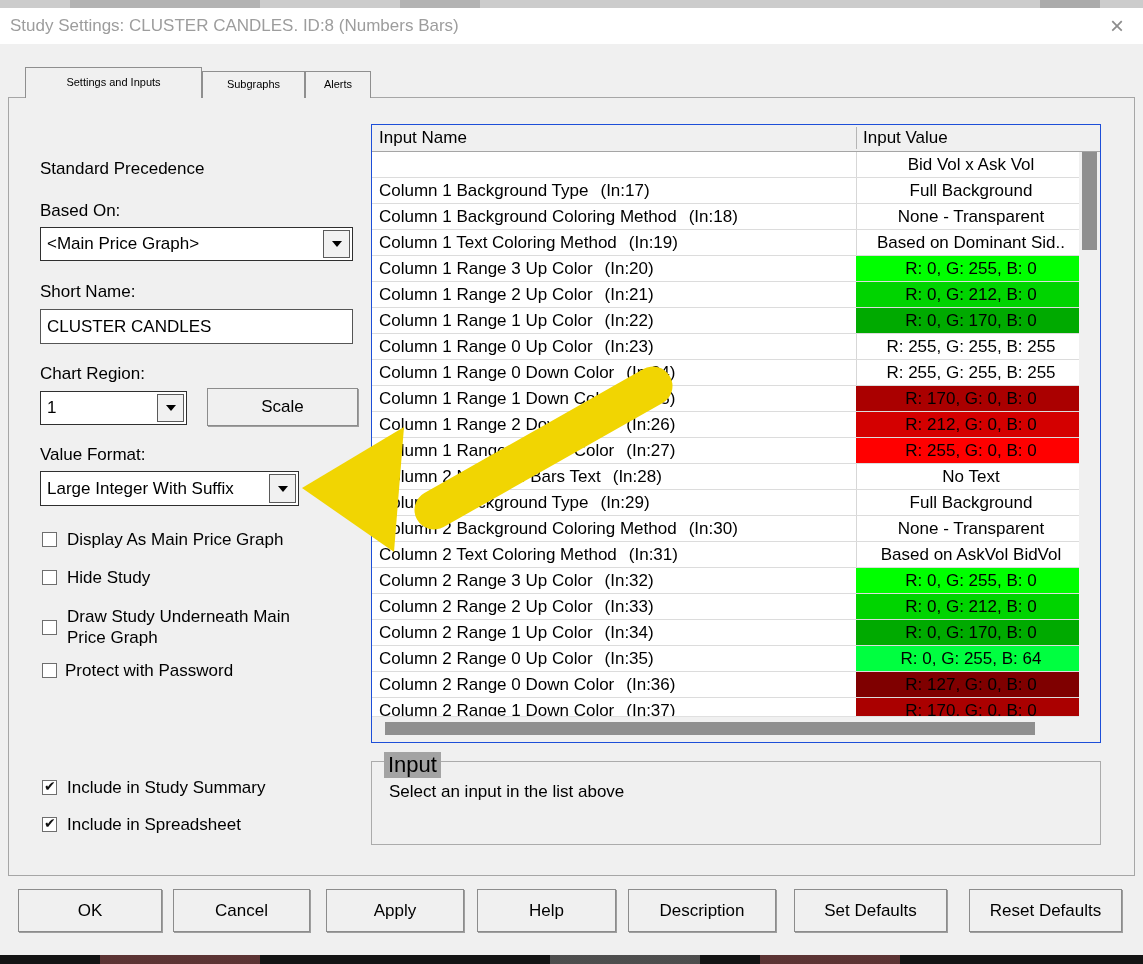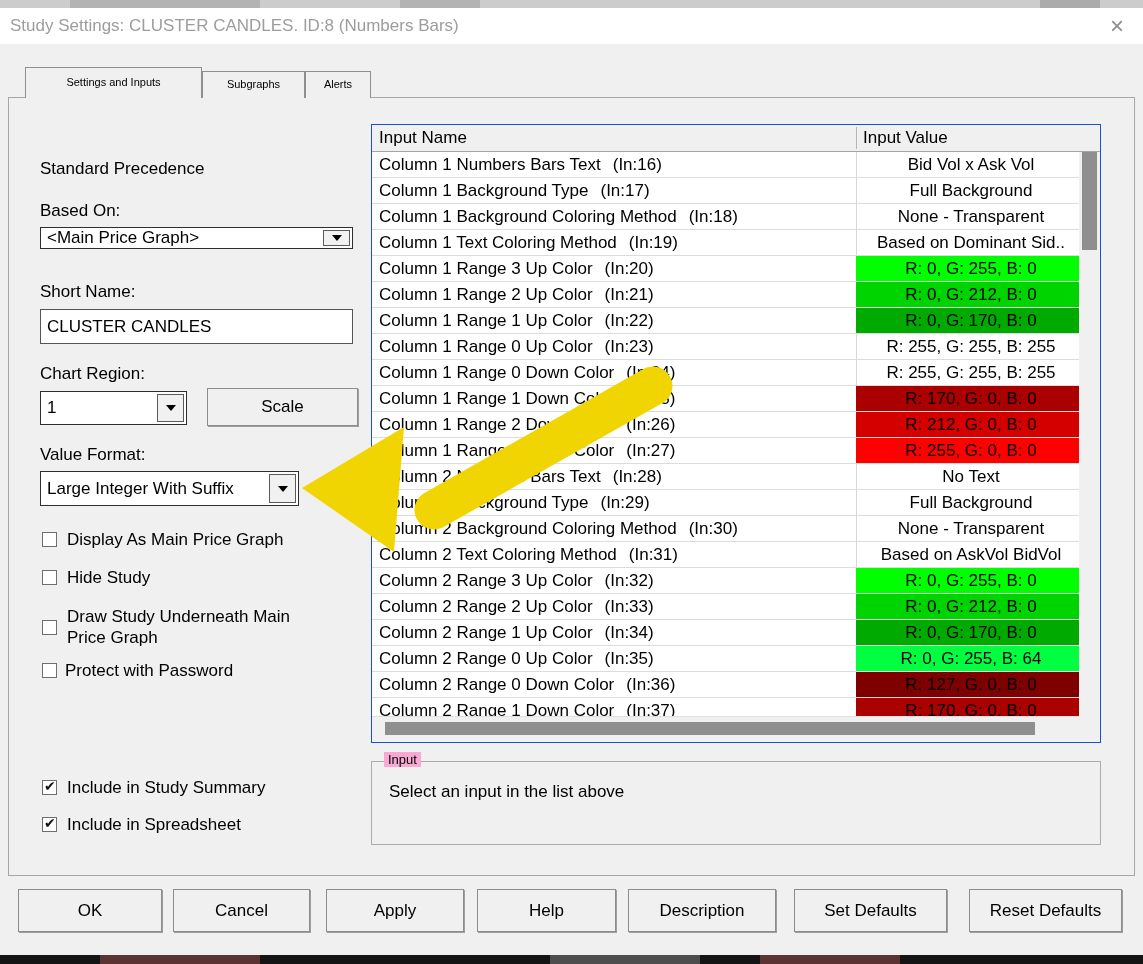--- a/index.html
+++ b/index.html
@@ -68,21 +68,21 @@
   .irow .vdiv{position:absolute;left:484px;top:0;bottom:0;width:1px;background:#d7d7d7;}
 
   .vscroll{position:absolute;right:0;top:27px;width:21px;bottom:25px;background:#f0f0f0;}
   .vscroll .thumb{position:absolute;left:3px;top:0;width:15px;height:98px;background:#8f8f8f;}
   .hscroll{position:absolute;left:0;right:21px;bottom:0;height:25px;background:#f0f0f0;border-top:1px solid #e0e0e0;}
   .hscroll .thumb{position:absolute;left:13px;top:5px;width:650px;height:13px;background:#8f8f8f;}
   .scroll-corner{position:absolute;right:0;bottom:0;width:21px;height:25px;background:#f0f0f0;}
 
   
   .groupbox{position:absolute;left:371px;top:761px;width:730px;height:84px;box-sizing:border-box;border:1px solid #ababab;}
-  .groupbox .gb-label{position:absolute;left:12px;top:-10px;background:#f9a8d4;padding:0 4px;font-size:13px;}
+  .groupbox .gb-label{position:absolute;left:12px;top:-10px;background:#a3a3a3;padding:0 4px;font-size:22px;}
   .groupbox .gb-text{position:absolute;left:17px;top:20px;font-size:17px;}
 
   
   .overlay{position:absolute;left:0;top:0;width:1143px;height:964px;pointer-events:none;z-index:10;}
 </style>
 </head>
 <body>
 
 <div class="screen">
 
@@ -98,21 +98,21 @@
       <div class="tab active" style="left: 25px; width: 177px; position: absolute; z-index: 3;">Settings and Inputs</div>
       <div class="tab inactive" style="left: 202px; width: 103px; position: absolute; z-index: 1;">Subgraphs</div>
       <div class="tab inactive" style="left: 305px; width: 66px; position: absolute; z-index: 1;">Alerts</div>
     </div>
 
   <div class="panel"></div>
 
   <span class="lbl" style="left:40px;top:159px;">Standard Precedence</span>
 
   <span class="lbl" style="left:40px;top:201px;">Based On:</span>
-  <div class="combo" style="left:40px;top:227px;width:313px;height:22px;">
+  <div class="combo" style="left:40px;top:227px;width:313px;height:34px;">
     <span class="combo-text">&lt;Main Price Graph&gt;</span>
     <span class="combo-btn">
         <span class="arrow-down"></span>
       </span>
   </div>
 
   <span class="lbl" style="left:40px;top:282px;">Short Name:</span>
   <div class="textbox" style="left:40px;top:309px;width:313px;height:35px;">CLUSTER CANDLES</div>
 
   <span class="lbl" style="left:40px;top:364px;">Chart Region:</span>
@@ -166,21 +166,20 @@
     </div>
 
   <div class="itable">
     <div class="itable-header">
       <span class="h1">Input Name</span>
       <span class="hdiv"></span>
       <span class="h2">Input Value</span>
     </div>
     <div class="itable-viewport" id="rows-host">
         <div class="irow">
-          <span class="cname"><span>Column 1 Numbers Bars Text</span><span class="inid">(In:16)</span></span>
           <span class="vdiv"></span>
           <span class="cval">Bid Vol x Ask Vol</span>
         </div>
         <div class="irow">
           <span class="cname"><span>Column 1 Background Type</span><span class="inid">(In:17)</span></span>
           <span class="vdiv"></span>
           <span class="cval">Full Background</span>
         </div>
         <div class="irow">
           <span class="cname"><span>Column 1 Background Coloring Method</span><span class="inid">(In:18)</span></span>

